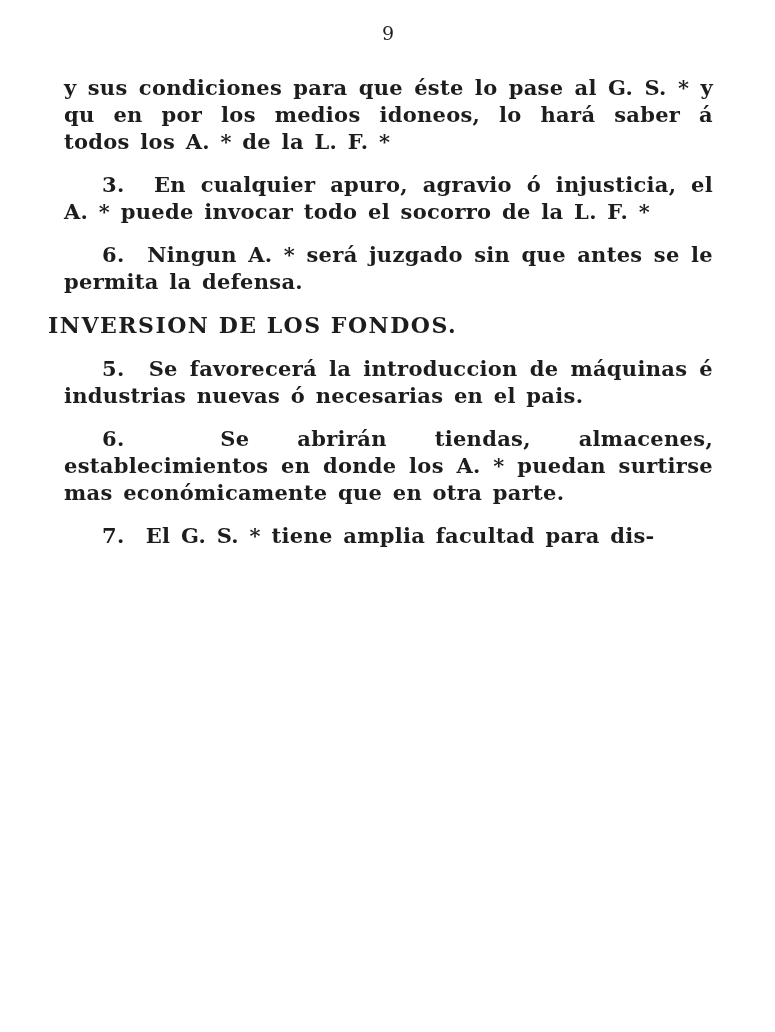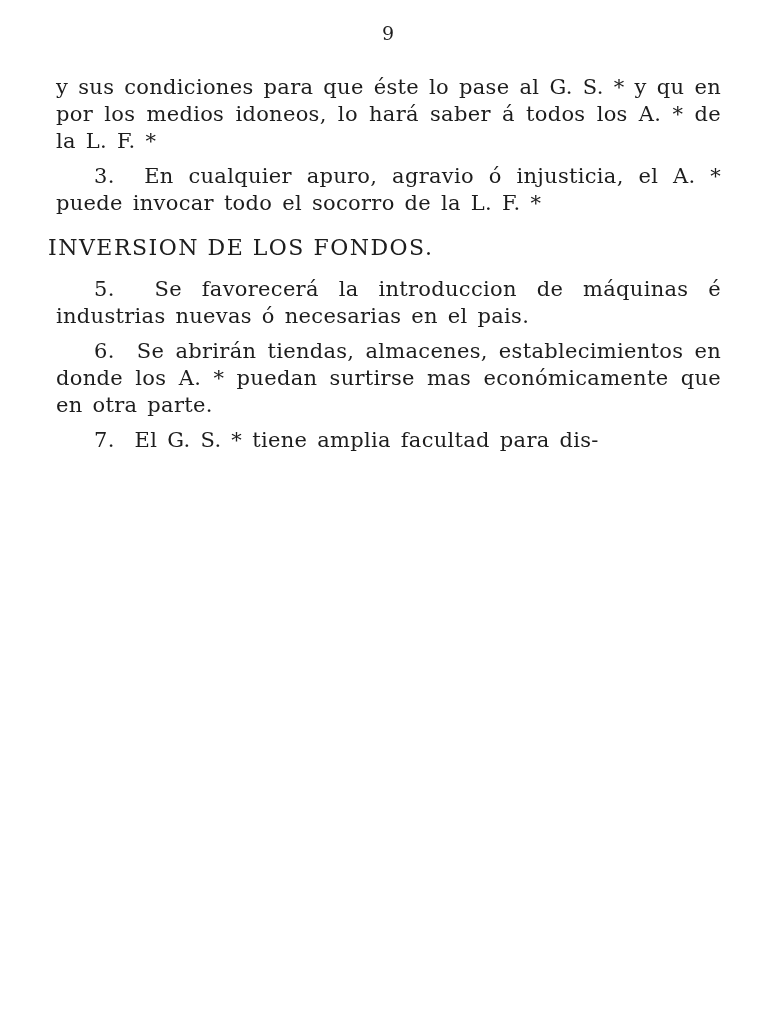--- a/index.html
+++ b/index.html
@@ -19,47 +19,49 @@
     padding: 20px 46px 10px 48px;
     overflow: hidden;
   }
   .page-number {
     text-align: center;
     font-size: 19px;
     margin: 2px 0 30px 0;
     letter-spacing: 1px;
   }
   .body-text p {
-    margin: 8px;
+    margin: 16px;
     font-size: 21px;
     line-height: 27px;
     text-align: justify;
     letter-spacing: 0.3px;
     word-spacing: 3px;
+    font-weight: bold;
   }
   .body-text p.indent {
     text-indent: 38px;
   }
   h2.section-heading {
     font-size: 22px;
-    font-weight: normal;
+    font-weight: bold;
     line-height: 27px;
     margin: 17px 0 15px 0;
     letter-spacing: 1.5px;
   }
 </style>
 </head>
 <body>
 
 <div class="page">
   <div class="page-number">9</div>
 
   <div class="body-text">
     <p>y sus condiciones para que éste lo pase al G. S. * y qu en por los medios idoneos, lo hará saber á todos los A. * de la L. F. *</p>
     <p class="indent">3.&nbsp;&nbsp;En cualquier apuro, agravio ó injusticia, el A. * puede invocar todo el socorro de la L. F. *</p>
+    <p class="indent">6.&nbsp;&nbsp;Ningun A. * será juzgado sin que antes se le permita la defensa.</p>
 
     <h2 class="section-heading">INVERSION DE LOS FONDOS.</h2>
 
     <p class="indent">5.&nbsp;&nbsp;Se favorecerá la introduccion de máquinas é industrias nuevas ó necesarias en el pais.</p>
     <p class="indent">6.&nbsp;&nbsp;Se abrirán tiendas, almacenes, establecimientos en donde los A. * puedan surtirse mas económicamente que en otra parte.</p>
     <p class="indent">7.&nbsp;&nbsp;El G. S. * tiene amplia facultad para dis-</p>
   </div>
 </div>
 
 </body></html>

